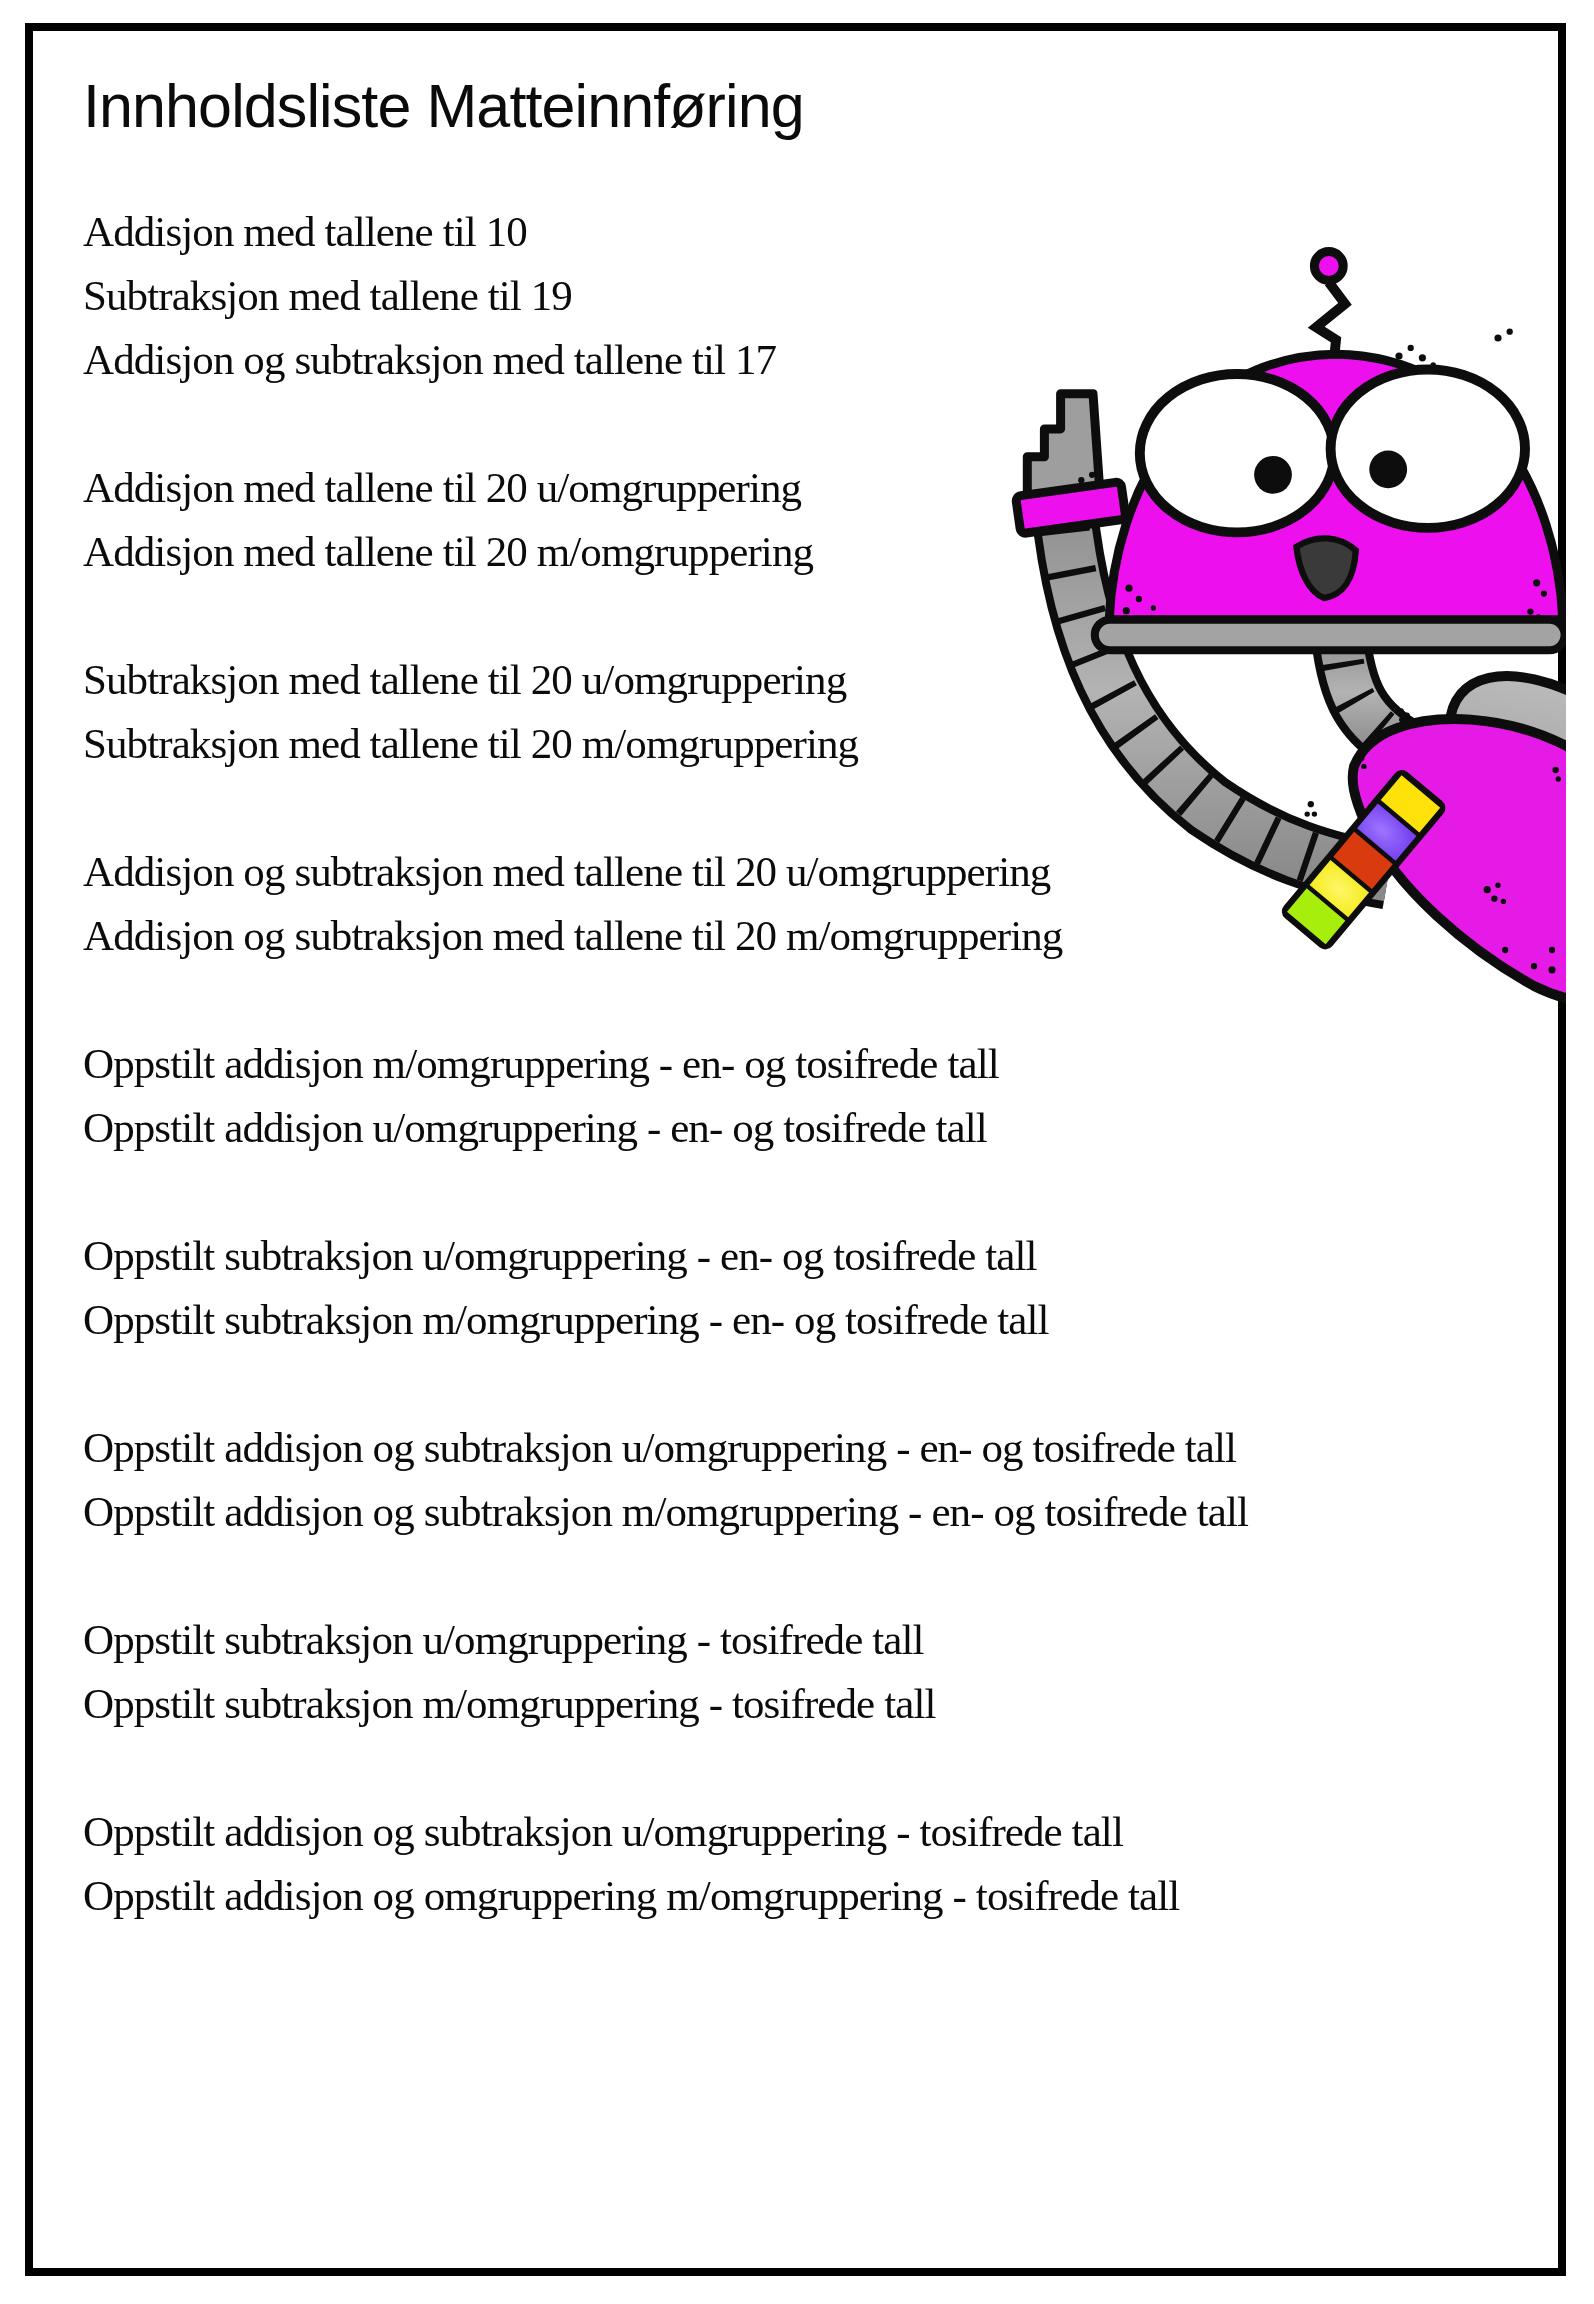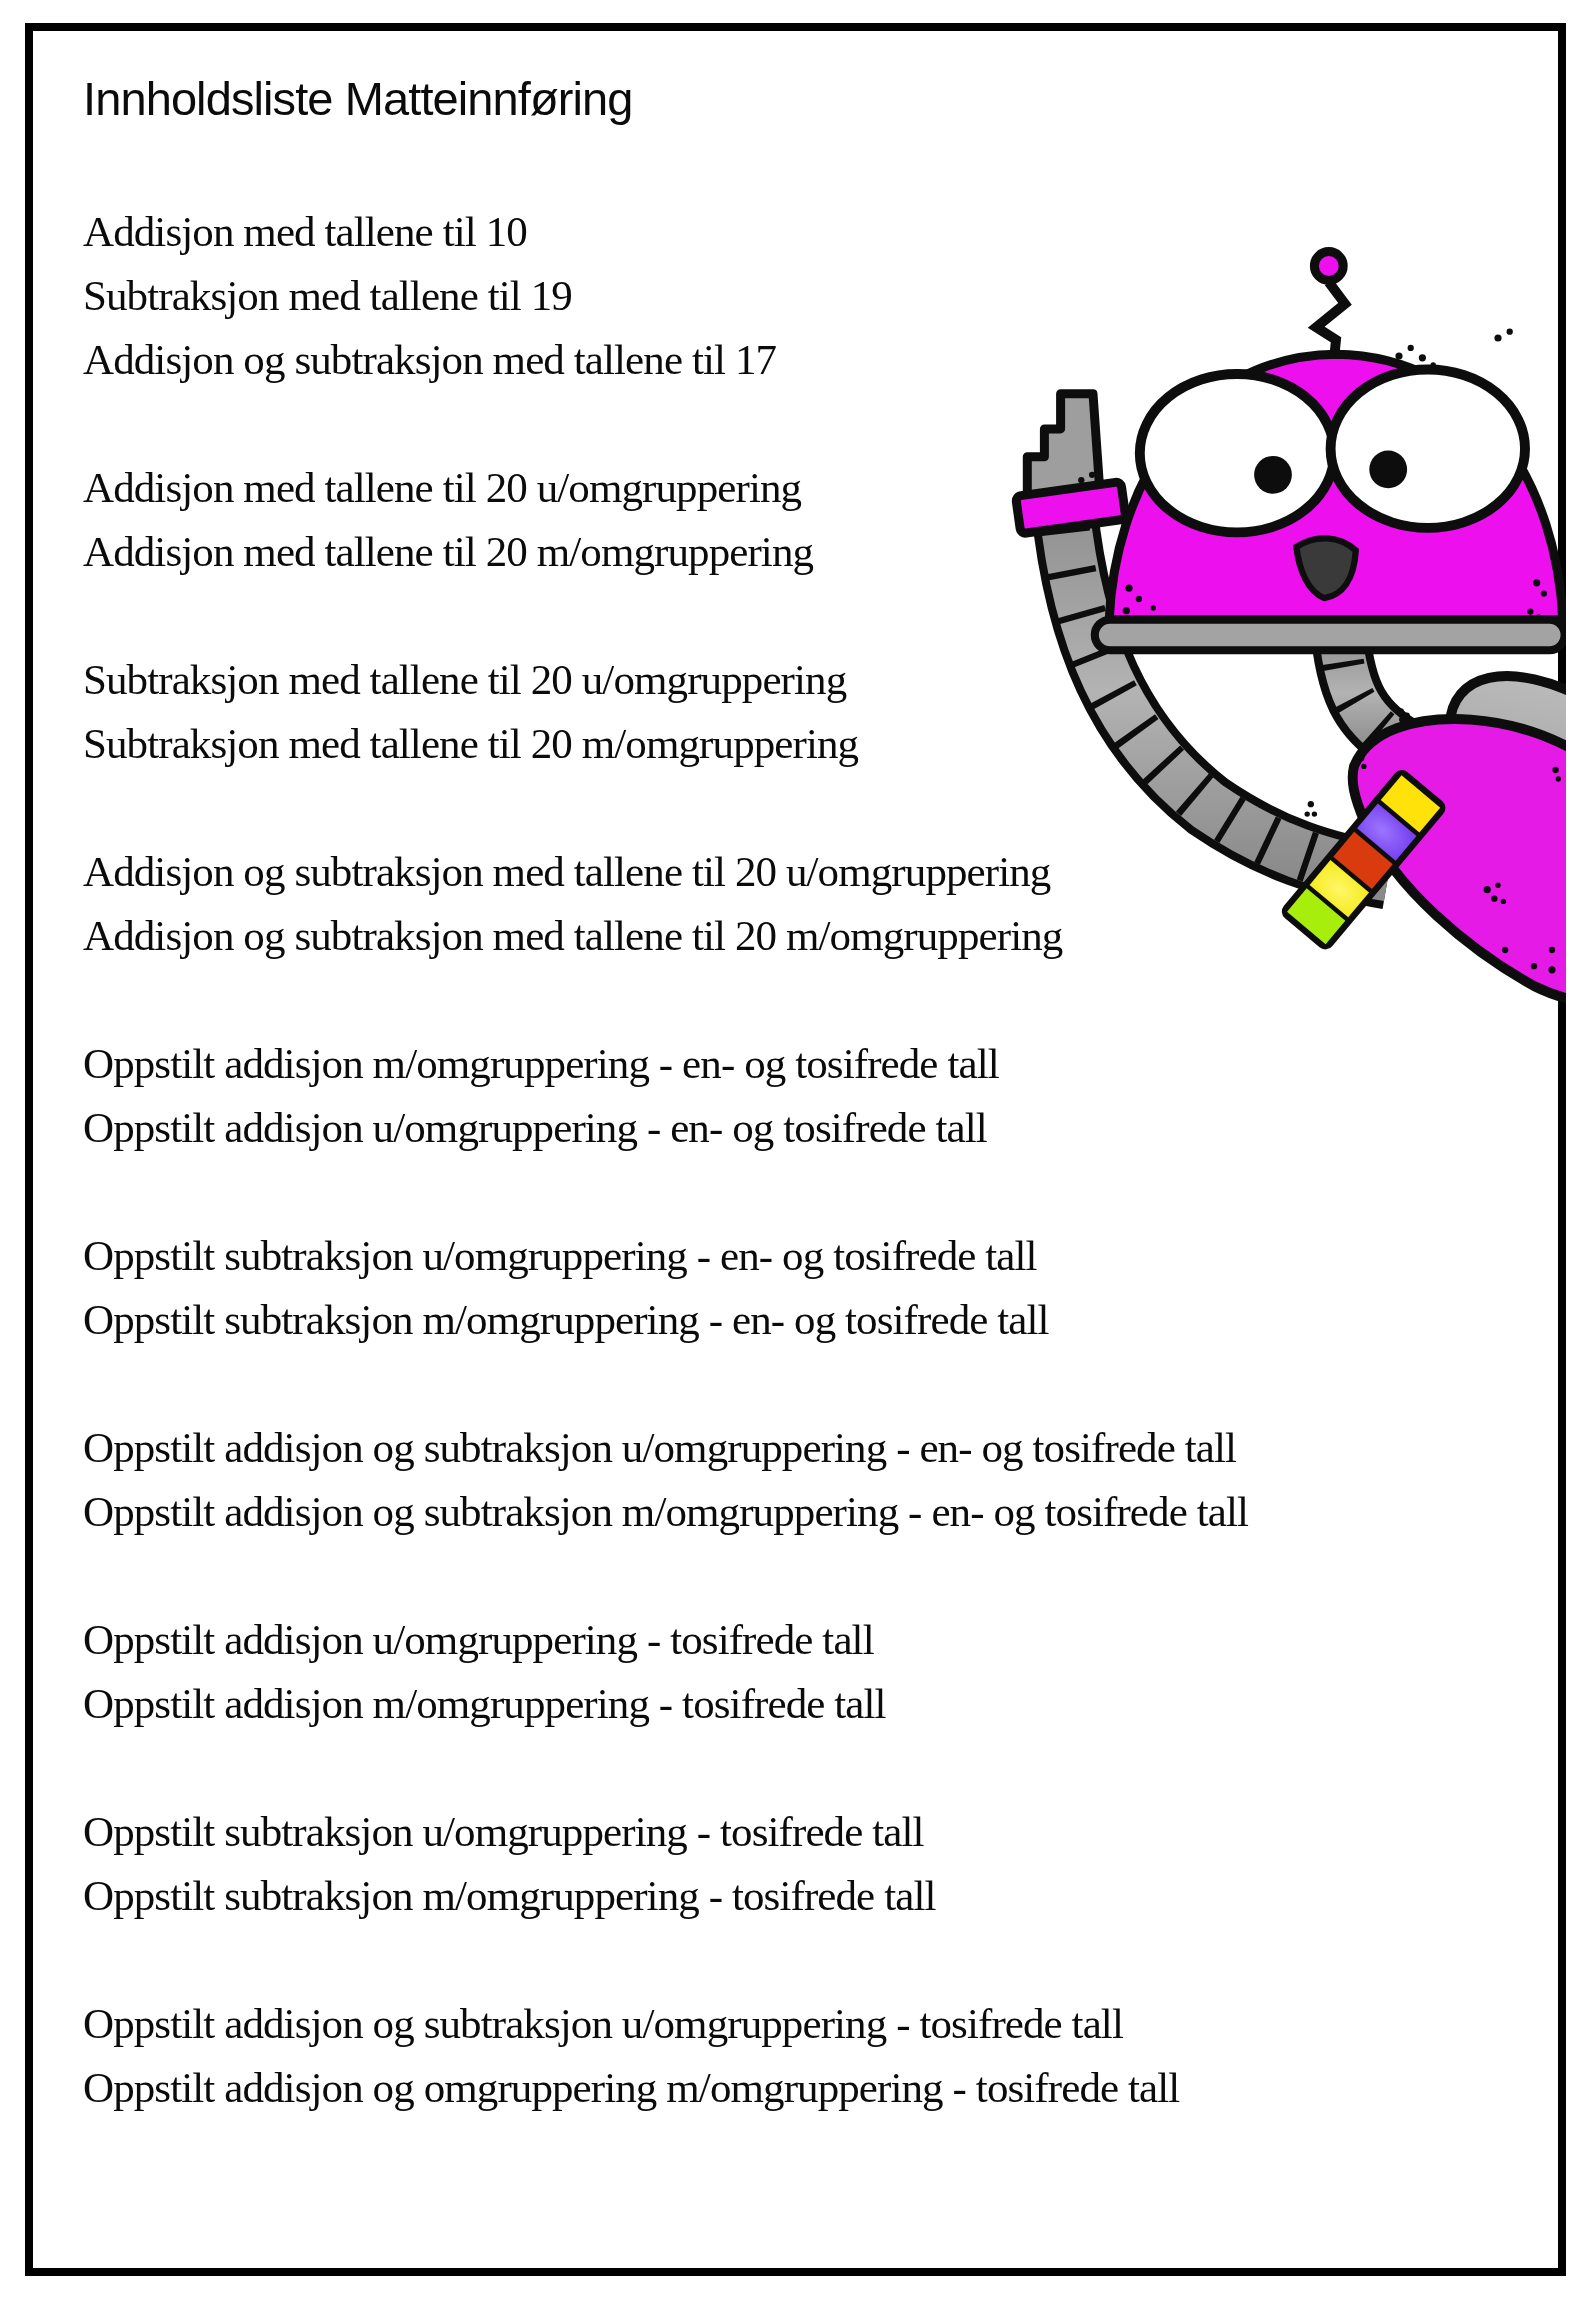--- a/index.html
+++ b/index.html
@@ -1,21 +1,21 @@
 <!DOCTYPE html>
 <html style="font-size:14.4px"><head>
 <meta charset="utf-8">
 <style>
   html,body{margin:0;padding:0;background:#ffffff;}
   .page{position:relative;width:1595px;height:2304px;background:#ffffff;overflow:hidden;
         font-family:"Liberation Sans", sans-serif;color:#0b0b0b;}
   .frame{position:absolute;left:25px;top:22.5px;width:1541px;height:2253px;
          border:8px solid #000;box-sizing:border-box;}
   .content{position:absolute;left:33px;top:31px;width:1533px;height:2237px;overflow:hidden;}
-  .title{position:absolute;left:50px;top:40px;font-size:47px;letter-spacing:-0.9px;
+  .title{position:absolute;left:50px;top:40px;font-size:61px;letter-spacing:-0.9px;
          font-weight:400;white-space:nowrap;}
   .toc{position:absolute;left:50px;top:169px;width:1458px;}
   .group{margin:0 0 64px 0;}
   .line{font-size:43px;line-height:64px;letter-spacing:-0.9px;white-space:nowrap;font-family:Liberation Serif, serif;}
   .robot{position:absolute;top:199px;left:961px;width:576px;height:810px;}
 </style>
 </head>
 <body>
 
 <div class="page">
@@ -46,24 +46,20 @@
         <div class="line">Oppstilt addisjon m/omgruppering - en- og tosifrede tall</div>
         <div class="line">Oppstilt addisjon u/omgruppering - en- og tosifrede tall</div>
       </div>
       <div class="group">
         <div class="line">Oppstilt subtraksjon u/omgruppering - en- og tosifrede tall</div>
         <div class="line">Oppstilt subtraksjon m/omgruppering - en- og tosifrede tall</div>
       </div>
       <div class="group">
         <div class="line">Oppstilt addisjon og subtraksjon u/omgruppering - en- og tosifrede tall</div>
         <div class="line">Oppstilt addisjon og subtraksjon m/omgruppering - en- og tosifrede tall</div>
-      </div>
-      <div class="group">
-        <div class="line">Oppstilt addisjon u/omgruppering - tosifrede tall</div>
-        <div class="line">Oppstilt addisjon m/omgruppering - tosifrede tall</div>
       </div>
       <div class="group">
         <div class="line">Oppstilt subtraksjon u/omgruppering - tosifrede tall</div>
         <div class="line">Oppstilt subtraksjon m/omgruppering - tosifrede tall</div>
       </div>
       <div class="group">
         <div class="line">Oppstilt addisjon og subtraksjon u/omgruppering - tosifrede tall</div>
         <div class="line">Oppstilt addisjon og omgruppering m/omgruppering - tosifrede tall</div>
       </div>
     </div>

